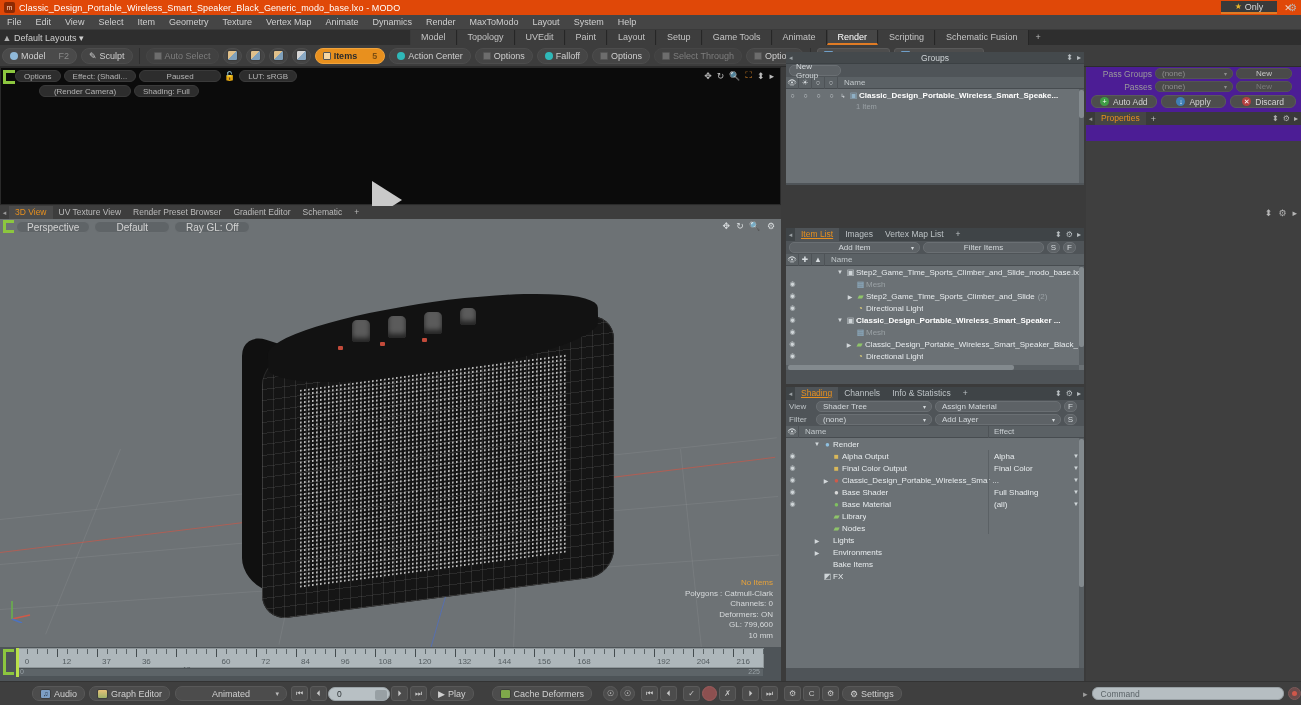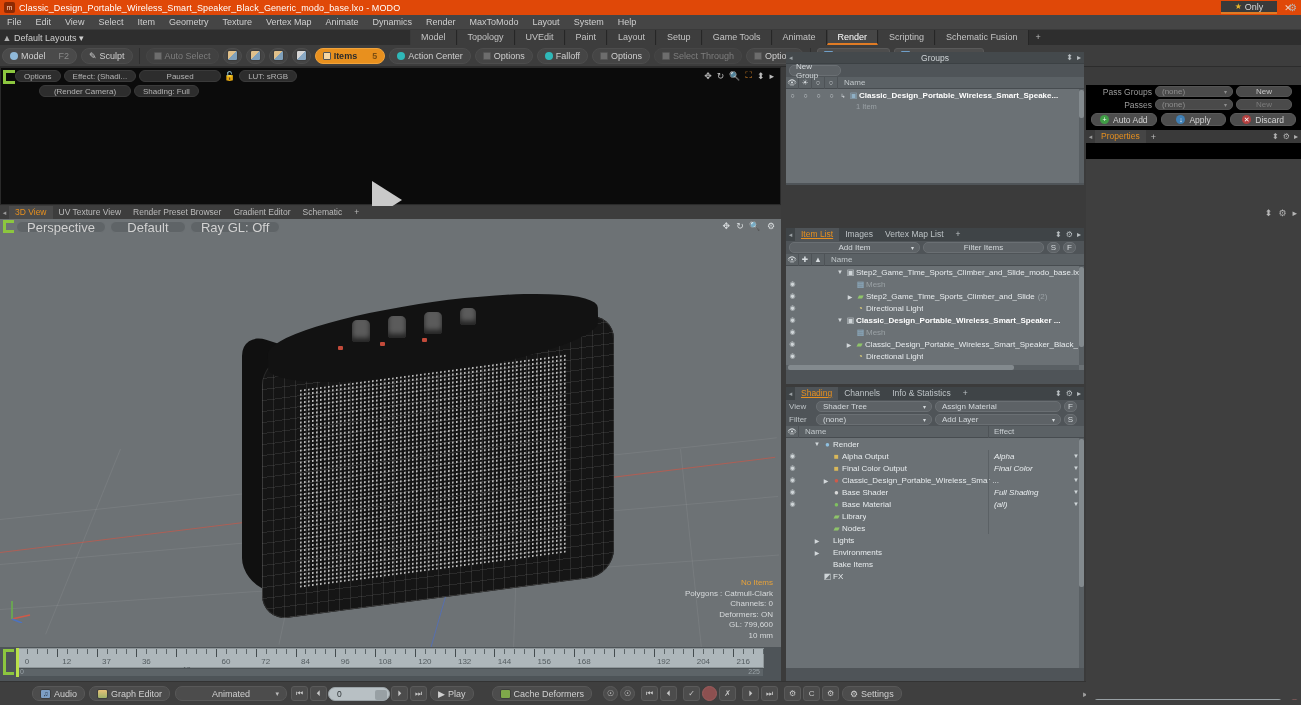--- a/index.html
+++ b/index.html
@@ -135,21 +135,21 @@
   .vptabs-right { position:absolute; right:3px; top:2px; display:flex; gap:5px; font-size:9px; color:#b5b5b5; }
 
   
   .viewport {
     position:absolute; left:0; top:219px; width:781px; height:428px;
     background:#6d7275; overflow:hidden;
   }
   .vp-topbar { position:absolute; left:0; top:0; width:781px; height:15px;
                display:flex; align-items:center; gap:4px; padding-left:16px; z-index:5; }
   .vp-pill { height:12px;line-height:12px;padding:0 10px;border-radius:6px;
-             background:#5f6467;border:1px solid #6e7376;font-size:13px;color:#d2d2d2;white-space:nowrap; }
+             background:#5f6467;border:1px solid #6e7376;font-size:10px;color:#d2d2d2;white-space:nowrap; }
   .vp-bracket { position:absolute; left:3px; top:1px; width:11px; height:13px;
                 border-left:3px solid #8cc63f;border-top:3px solid #8cc63f;border-bottom:3px solid #8cc63f; z-index:6;}
   .vp-righticons { position:absolute; right:6px; top:2px; display:flex; gap:6px; font-size:9px; color:#d8dcde; z-index:6;}
   .vp-stats { position:absolute; right:8px; bottom:6px; text-align:right; z-index:6;
               font-size:8px; line-height:10.5px; color:#d7dadc; }
   .vp-stats .hl { color:#e8a33a; }
   .grid-line { position:absolute; background:rgba(255,255,255,0.07); }
   .axis-x { position:absolute; left:0; bottom:86px; width:781px; height:1px; background:rgba(226,80,60,0.55); transform:rotate(-7deg); transform-origin:left center;}
   .axis-z { position:absolute; left:340px; bottom:0px; width:1px; height:150px; background:rgba(70,110,220,0.55); transform:rotate(16deg); transform-origin:bottom center;}
   .gizmo { position:absolute; left:8px; bottom:24px; width:26px; height:26px; }
@@ -274,30 +274,30 @@
   .listbody { background:#6b7175; }
   .lrow { height:12px; display:flex; align-items:center; font-size:8px; color:#e7ebed; position:relative; }
   .lrow .eye { width:13px; text-align:center; font-size:7px; color:#cfd5d8; }
   .lrow .gutter { width:13px; }
   .lrow .twisty { width:10px; text-align:center; font-size:6px; color:#d3d8db; }
   .lrow .ico { width:11px; text-align:center; font-size:8px; }
   .lrow .txt { white-space:nowrap; overflow:hidden; }
   .lrow.dim .txt { color:#9aa1a5; }
   .lrow.bold .txt { font-weight:bold; color:#ffffff; }
   .lrow .eff { position:absolute; right:0; width:96px; height:12px; border-left:1px solid #5b6165;
-               display:flex; align-items:center; padding-left:5px; font-size:8px; color:#e7ebed;font-style:italic; }
+               display:flex; align-items:center; padding-left:5px; font-size:8px; color:#e7ebed; }
   .lrow .eff .car { position:absolute; right:5px; font-size:6px; color:#cfd5d8; }
 
   .scrollv { position:absolute; right:0; top:0; width:5px; bottom:0; background:#5a6064; }
   .scrollv i { position:absolute; left:0; width:5px; background:#838a8e; border-radius:2px; display:block;}
   .scrollh { position:absolute; left:0; right:5px; bottom:0; height:5px; background:#5a6064; }
   .scrollh i { position:absolute; top:0; height:5px; background:#838a8e; border-radius:2px; display:block;}
 
   
-  .rightcol { position:absolute; left:1086px; top:85px; width:215px; height:614px; background:#000000; }
+  .rightcol { position:absolute; left:1086px; top:67px; width:215px; height:614px; background:#4c1d95; }
   .rrow { height:13px; display:flex; align-items:center; gap:3px; padding:0 4px; }
   .rlabel { font-size:8.5px; color:#9b9b9b; width:62px; text-align:right; }
   .rselect { width:78px; height:11px; border-radius:5px; background:#4a4a4a; border:1px solid #545454;
              font-size:8px; color:#8e8e8e; display:flex; align-items:center; padding-left:6px; position:relative;}
   .rselect .car { position:absolute; right:5px; font-size:6px; }
   .rbtn2 { width:56px; height:11px; border-radius:5px; background:#4a4a4a; border:1px solid #545454;
            font-size:8px; color:#c6c6c6; display:flex; align-items:center; justify-content:center;}
   .rbtn2.dim { color:#7b7b7b; }
   .actrow { height:17px; display:flex; align-items:center; gap:4px; padding:3px 5px; }
   .actbtn { flex:1; height:13px; border-radius:6px; background:#4d4d4d; border:1px solid #5a5a5a;

